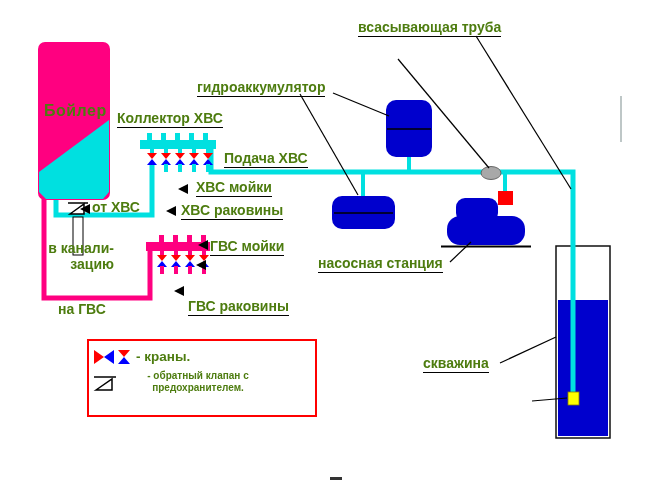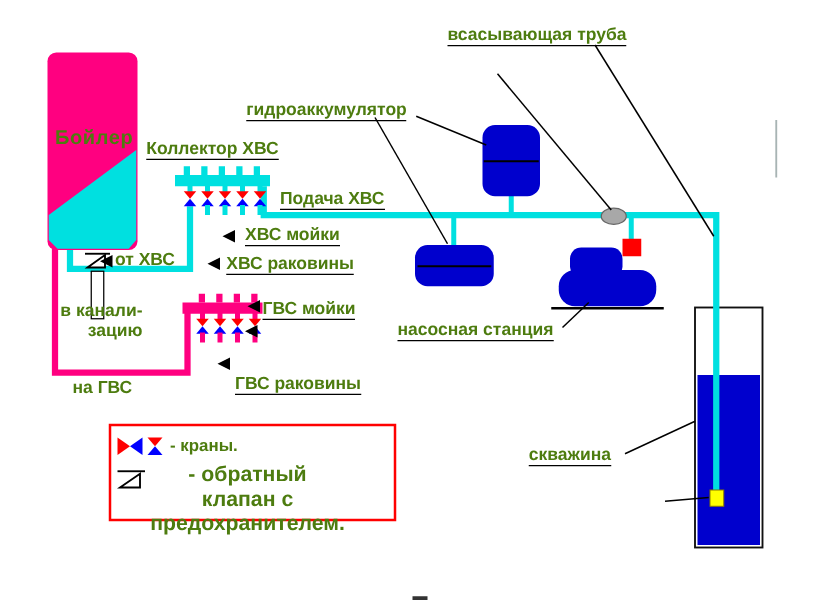--- a/index.html
+++ b/index.html
@@ -9,21 +9,21 @@
   }
   .stage svg{position:absolute;left:0;top:0;}
   .lbl{
     position:absolute;font-weight:bold;font-size:14px;color:#4d7c0f;
     white-space:nowrap;line-height:1.15;
   }
   .ul{border-bottom:1.5px solid #000;padding-bottom:1px;}
   .wrap{white-space:normal;}
   .boiler-lbl{font-size:16px;letter-spacing:.5px;}
   .sewer-lbl{white-space:pre-line;text-align:center;width:70px;}
-  .legend-check-lbl{width:156px;text-align:center;font-size:17px;}
+  .legend-check-lbl{width:156px;text-align:center;font-size:10px;}
   .legend-taps-lbl{font-size:13.5px;}
 </style>
 </head>
 <body>
 
 <div class="stage">
 
 <svg width="671" height="481" viewBox="0 0 671 481">
 
   <rect x="556" y="246" width="54" height="192" fill="#ffffff" stroke="#111" stroke-width="1.5"></rect>

